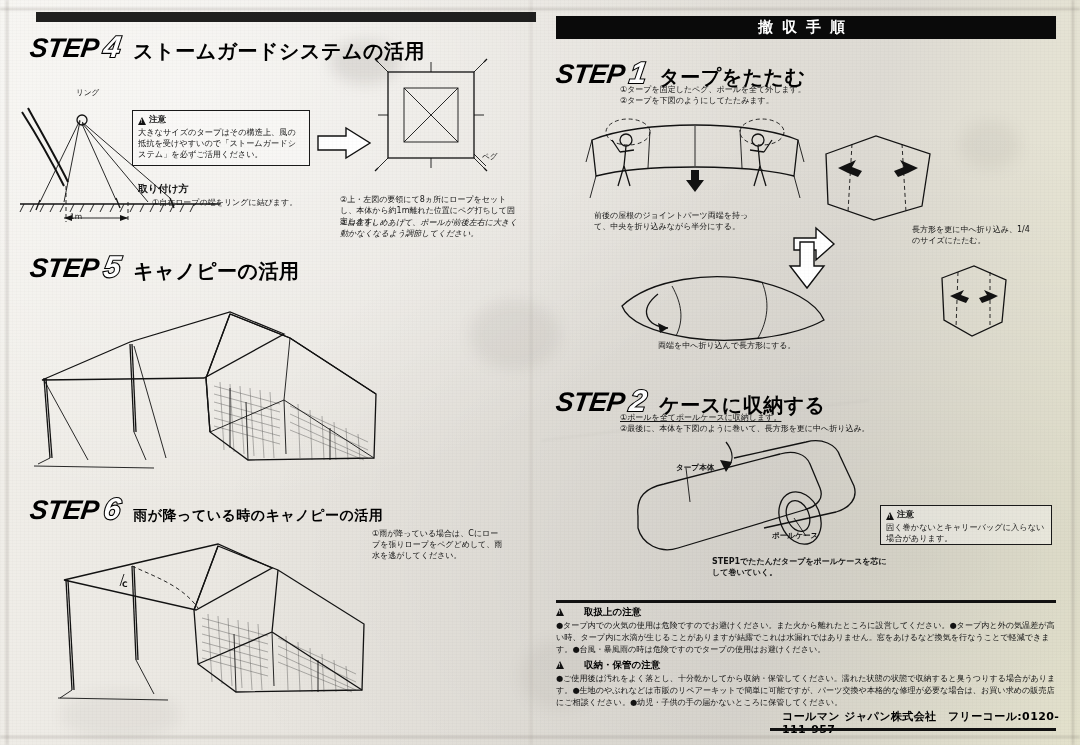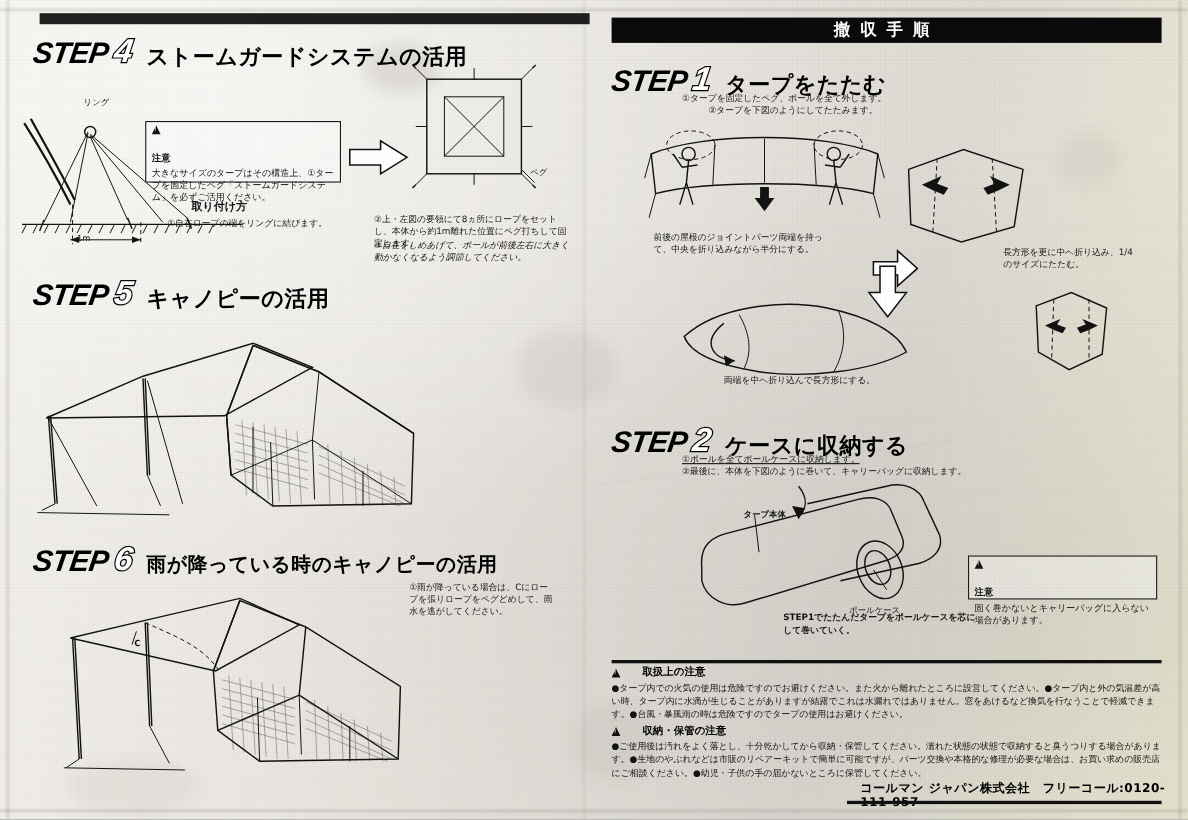--- a/index.html
+++ b/index.html
@@ -32,43 +32,43 @@
   }
   .step-num{
     position:relative;font:italic 900 30px/1 "Liberation Sans",sans-serif;color:#fff;
     -webkit-text-stroke:2.2px #000;paint-order:stroke fill;
     transform:skewX(-8deg);margin-left:-1px;
   }
   .step-title{
     font:700 20px/1 "DejaVu Sans",sans-serif;color:#000;margin-left:7px;
     letter-spacing:.5px;position:relative;top:-1px;
   }
-  .step-title.sm{font-size:18px;}
+  .step-title.sm{font-size:14px;font-family:Liberation Mono, monospace;}
 
   
   #banner{
     position:absolute;left:556px;top:16px;width:500px;height:23px;background:#0a0a0a;
     display:flex;align-items:center;justify-content:center;
   }
   #banner span{color:#fff;font:700 15px/1 "DejaVu Sans",sans-serif;letter-spacing:9px;}
 
   
   .caution{
     position:absolute;border:1.3px solid #1a1a1a;background:rgba(255,255,255,.35);
     padding:3px 5px 4px 5px;box-sizing:border-box;
   }
-  .caution .ctitle{font:700 8.5px/1.3 "DejaVu Sans",sans-serif;color:#111;display:flex;align-items:flex-start;gap:17px;flex-direction:column;}
+  .caution .ctitle{font:700 8.5px/1.3 "DejaVu Sans",sans-serif;color:#111;display:flex;align-items:flex-end;gap:3px;}
   .caution .cbody{font:400 8.2px/1.35 "DejaVu Sans",sans-serif;color:#151515;margin-top:2px;}
   .tri{display:inline-block;width:0;height:0;border-left:4.5px solid transparent;border-right:4.5px solid transparent;border-bottom:8px solid #111;position:relative;}
   .tri::after{content:"!";position:absolute;left:-1.6px;top:2.2px;font:700 5px/1 "Liberation Sans",sans-serif;color:#e9e7e2;}
 
   
   .note{position:absolute;font:400 8px/1.38 "DejaVu Sans",sans-serif;color:#141414;}
   .note.b{font-weight:700;}
-  .lbl{position:absolute;font:700 8.5px/1.2 "DejaVu Sans",sans-serif;color:#111;margin-left:36px;}
+  .lbl{position:absolute;font:700 8.5px/1.2 "DejaVu Sans",sans-serif;color:#111;}
   .lblsm{position:absolute;font:400 7.6px/1.2 "DejaVu Sans",sans-serif;color:#111;}
 
   
   .fnote-h{font:700 9.5px/1.3 "DejaVu Sans",sans-serif;color:#000;display:flex;align-items:center;gap:20px;}
   .fnote-b{font:400 8.1px/1.45 "DejaVu Sans",sans-serif;color:#121212;margin-top:2px;}
   #rule-top{position:absolute;left:556px;top:600px;width:500px;height:3px;background:#111;}
   #footer-rule{position:absolute;left:770px;top:728px;width:286px;height:2.5px;background:#111;}
   #company{position:absolute;left:782px;top:710px;font:700 11px/1.2 "DejaVu Sans",sans-serif;color:#000;letter-spacing:.4px;}
 
   svg{position:absolute;overflow:visible;}
@@ -155,21 +155,21 @@
     <path class="ink thin dash" d="M46 96 L 46 132"></path>
     <path class="ink thin dash" d="M108 112 L 108 132"></path>
   </svg>
   <div class="lblsm" style="left:70px;top:212px;">1m</div>
 
   <div class="caution" style="left:132px;top:110px;width:178px;height:56px;">
     <div class="ctitle">
       <span class="tri"></span>
       <span>注意</span>
     </div>
-    <div class="cbody">大きなサイズのタープはその構造上、①タープを固定したペグ「ストームガードシステム」を必ずご活用ください。</div>
+    <div class="cbody">大きなサイズのタープはその構造上、風の抵抗を受けやすいので「ストームガードシステム」を必ずご活用ください。</div>
   </div>
 
   <svg style="left:316px;top:126px;" width="56" height="34" viewBox="0 0 56 34">
     <path class="arrowbig" d="M2 10 L 30 10 L 30 2 L 54 17 L 30 32 L 30 24 L 2 24 Z"></path>
   </svg>
 
   <svg style="left:378px;top:62px;" width="110" height="120" viewBox="0 0 110 120">
     <rect class="ink med" x="10" y="10" width="86" height="86"></rect>
     <rect class="ink thin" x="26" y="26" width="54" height="54"></rect>
     <path class="ink thin" d="M26 26 L 80 80 M80 26 L 26 80"></path>
@@ -260,21 +260,21 @@
   <div id="banner">
     <span>撤収手順</span>
   </div>
 
   <div class="step-head" style="left:556px;top:58px;">
     <span class="step-word">STEP</span>
     <span class="step-num">1</span>
     <span class="step-title">タープをたたむ</span>
   </div>
   <div class="note" style="left:620px;top:84px;width:330px;">①タープを固定したペグ、ポールを全て外します。</div>
-  <div class="note" style="left:644px;top:95px;width:330px;">②タープを下図のようにしてたたみます。</div>
+  <div class="note" style="left:620px;top:95px;width:330px;">②タープを下図のようにしてたたみます。</div>
 
   <svg style="left:580px;top:106px;" width="230" height="110" viewBox="0 0 230 110">
 
     <path class="ink med" d="M12 34 C 60 14 170 14 218 34 L 214 70 C 168 58 62 58 16 70 Z"></path>
     <path class="ink thin" d="M16 70 L 10 92 M214 70 L 220 92"></path>
     <path class="ink thin" d="M12 34 L 6 56 M218 34 L 224 56"></path>
     <path class="ink thin" d="M70 24 L 68 62 M160 24 L 162 62 M115 20 L 115 60"></path>
 
     <ellipse class="ink thin dash" cx="48" cy="26" rx="22" ry="13"></ellipse>
     <ellipse class="ink thin dash" cx="182" cy="26" rx="22" ry="13"></ellipse>
@@ -325,38 +325,38 @@
     <path class="inkf" d="M56 66 l -10 -5 l 2 10 z"></path>
   </svg>
   <div class="note" style="left:658px;top:340px;width:140px;">両端を中へ折り込んで長方形にする。</div>
 
   <div class="step-head" style="left:556px;top:386px;">
     <span class="step-word">STEP</span>
     <span class="step-num">2</span>
     <span class="step-title">ケースに収納する</span>
   </div>
   <div class="note" style="left:620px;top:412px;width:340px;text-decoration:underline;">①ポールを全てポールケースに収納します。</div>
-  <div class="note" style="left:620px;top:423px;width:340px;">②最後に、本体を下図のように巻いて、キャリーバッグに収納します。</div>
+  <div class="note" style="left:620px;top:423px;width:340px;">②最後に、本体を下図のように巻いて、長方形を更に中へ折り込み。</div>
 
   <svg style="left:630px;top:440px;" width="260" height="130" viewBox="0 0 260 130">
 
     <path class="ink med" d="M8 76 C 6 56 16 48 34 44 L 150 14 C 164 10 176 14 180 24 L 190 48 C 194 58 188 66 174 70 L 48 108 C 30 114 12 104 8 88 Z"></path>
 
     <path class="ink med" d="M104 18 L 176 2 C 192 -2 206 4 210 16 L 224 46 C 228 58 220 68 206 72 L 134 88"></path>
     <ellipse class="ink med" cx="170" cy="78" rx="20" ry="27" transform="rotate(-22 170 78)"></ellipse>
     <ellipse class="ink med" cx="168" cy="76" rx="11" ry="16" transform="rotate(-22 168 76)"></ellipse>
 
     <path class="ink med" d="M96 2 C 104 12 104 22 96 30"></path>
     <path class="inkf" d="M96 32 l -6 -12 l 12 2 z"></path>
 
     <path class="ink thin" d="M56 28 L 60 62"></path>
     <path class="ink thin" d="M176 96 L 164 78"></path>
   </svg>
   <div class="lblsm" style="left:676px;top:463px;font-weight:700;text-align:center;">タープ本体</div>
-  <div class="lblsm" style="left:772px;top:550px;font-weight:400;">ポールケース</div>
+  <div class="lblsm" style="left:772px;top:531px;font-weight:700;">ポールケース</div>
   <div class="note b" style="left:712px;top:556px;width:180px;">STEP1でたたんだタープをポールケースを芯にして巻いていく。</div>
 
   <div class="caution" style="left:880px;top:505px;width:172px;height:40px;">
     <div class="ctitle">
       <span class="tri"></span>
       <span>注意</span>
     </div>
     <div class="cbody">固く巻かないとキャリーバッグに入らない場合があります。</div>
   </div>
 

